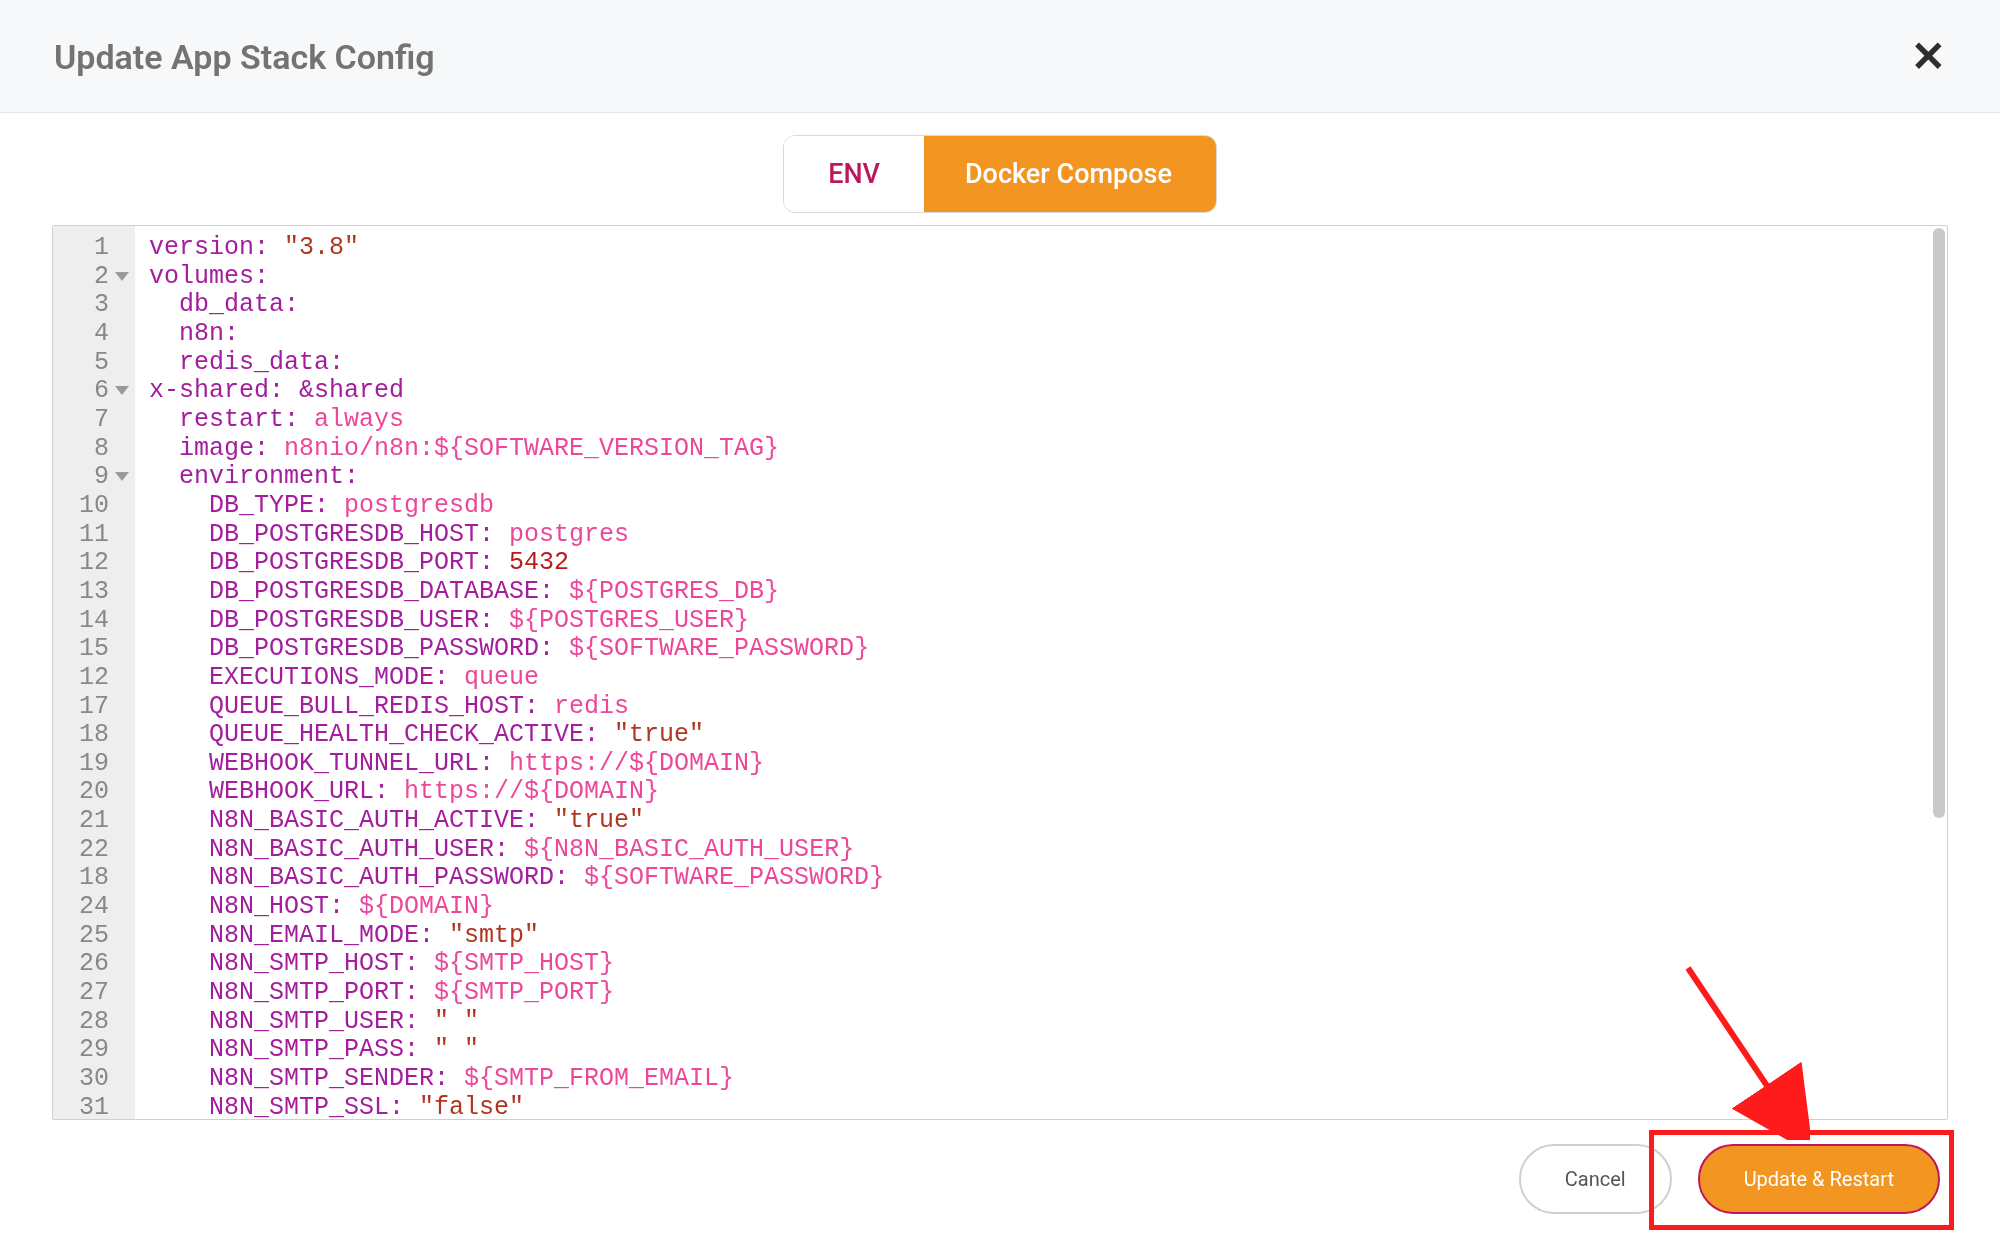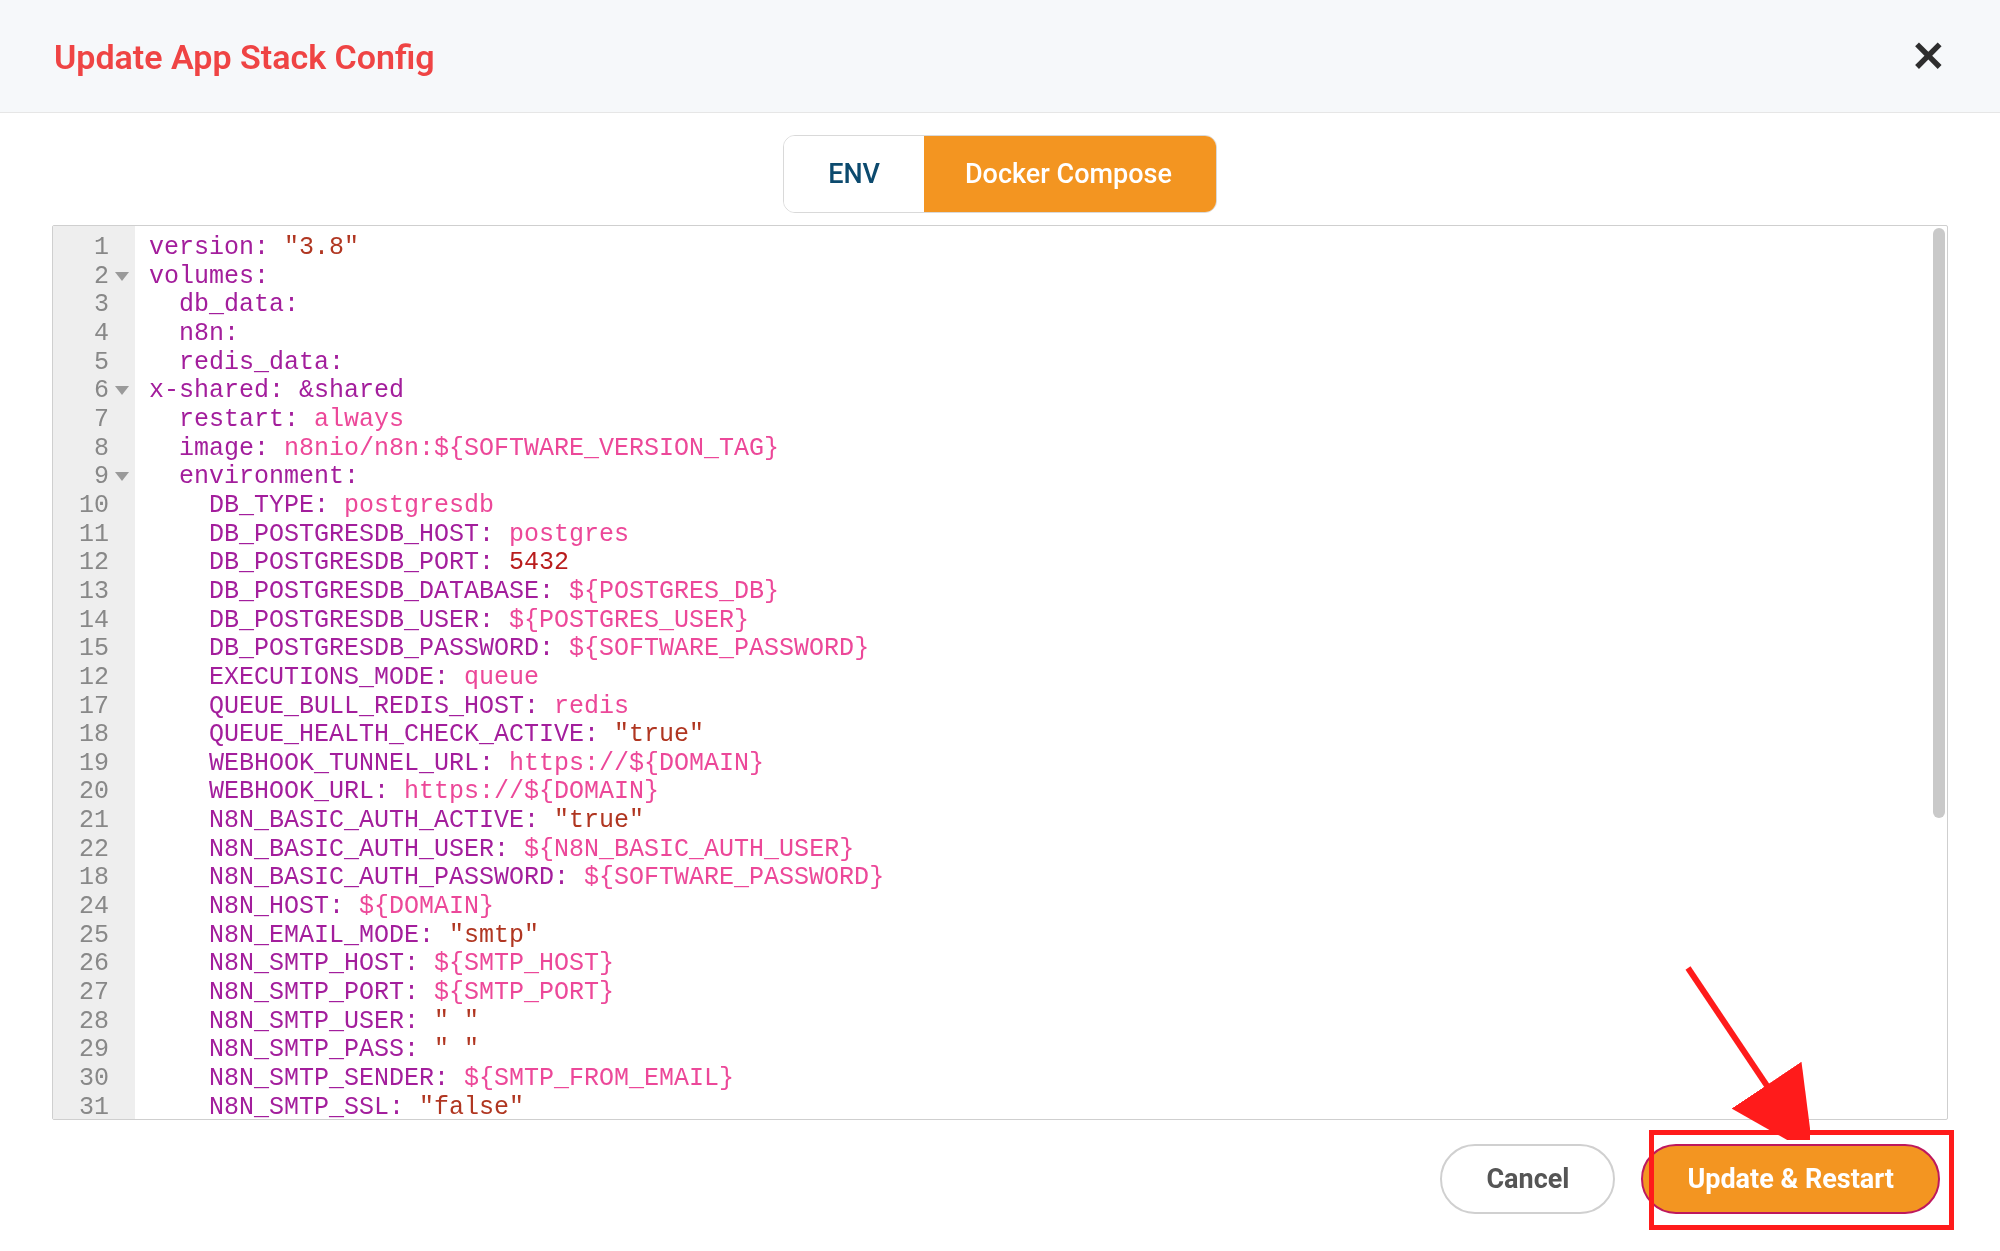--- a/index.html
+++ b/index.html
@@ -15,21 +15,21 @@
     background: #f6f8fa;
     padding: 36px 54px 34px 54px;
     display: flex;
     justify-content: space-between;
     align-items: center;
     border-bottom: 1px solid #e6e6e6;
   }
   .modal-title {
     font-size: 34px;
     font-weight: 600;
-    color: #ef4444;
+    color: #737373;
   }
   .close-icon {
     font-size: 42px;
     font-weight: 900;
     color: #2e2e2e;
     cursor: pointer;
     line-height: 1;
   }
   .tabs-wrap {
     display: flex;
@@ -44,21 +44,21 @@
     height: 78px;
   }
   .tab {
     padding: 0 44px;
     display: flex;
     align-items: center;
     font-size: 27px;
     font-weight: 500;
     cursor: pointer;
     background: #fff;
-    color: #0c4a6e;
+    color: #be185d;
   }
   .tab.active {
     background: #f39521;
     color: #ffffff;
     padding-left: 41px;
   }
   .editor-wrap {
     margin: 0 52px;
     border: 1.5px solid #cfcfcf;
     border-radius: 2px;
@@ -116,22 +116,22 @@
   .footer {
     display: flex;
     justify-content: flex-end;
     gap: 26px;
     padding: 24px 60px 0 0;
   }
   .btn {
     height: 70px;
     padding: 0 44px;
     border-radius: 36px;
-    font-size: 27px;
-    font-weight: 700;
+    font-size: 20px;
+    font-weight: 400;
     display: flex;
     align-items: center;
     cursor: pointer;
   }
   .btn-secondary {
     border: 2px solid #d0d0d0;
     background: #fff;
     color: #555;
   }
   .btn-primary {

